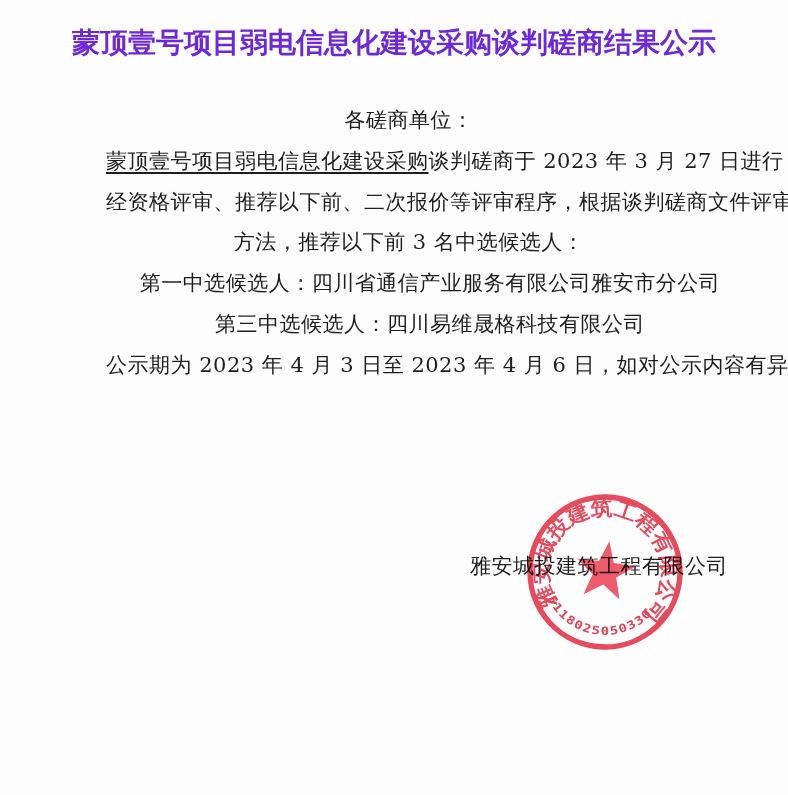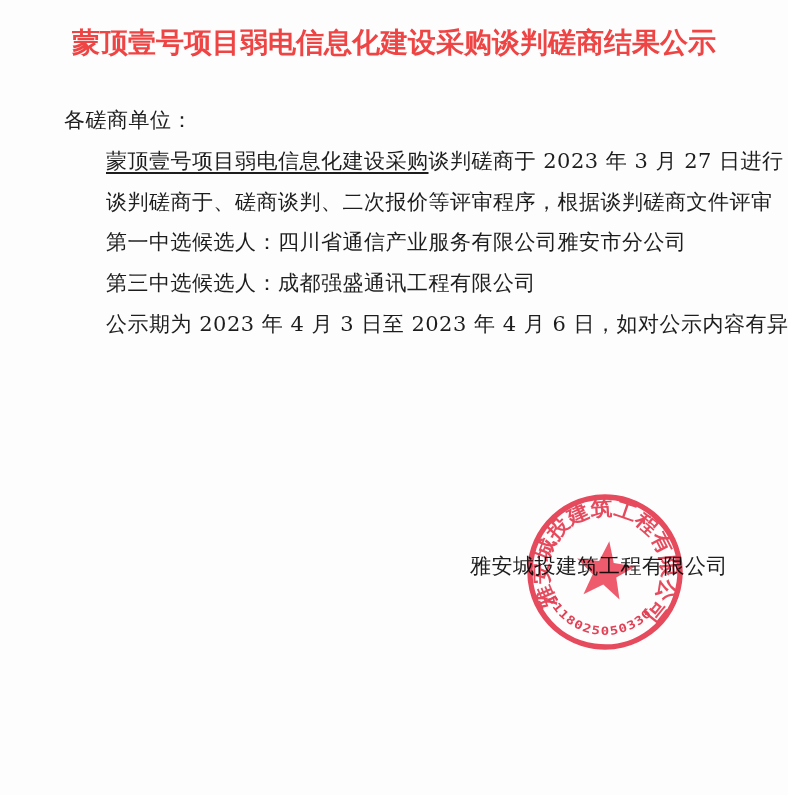--- a/index.html
+++ b/index.html
@@ -7,27 +7,27 @@
   .page {
     position:relative; width:788px; height:795px;
     background:#fdfdfd; overflow:hidden;
     font-family:"DejaVu Serif","Liberation Serif",serif;
     color:#1d1d1d;
   }
   .doc-title {
     position:absolute; top:24px; left:0; width:100%;
     margin:0; text-align:center;
     font-family:"DejaVu Sans","Liberation Sans",sans-serif;
-    font-weight:700; font-size:28px; letter-spacing:0px; color:#ef4444;
+    font-weight:700; font-size:28px; letter-spacing:0px; color:#6d28d9;
   }
   .content {
     position:absolute; top:100px; left:64px; width:690px;
     font-size:21px; line-height:40.8px; letter-spacing:0.5px;
   }
-  .line { white-space:nowrap; }
+  .line { white-space:nowrap;text-align:center; }
   .indent { padding-left:42px; }
   .uline { text-decoration:underline; text-underline-offset:4px; text-decoration-thickness:1.5px; }
   .signature {
     position:absolute; top:546px; right:60px; z-index:2;
     text-align:right; font-size:21px; line-height:41px;
     letter-spacing:0.5px; color:#1d1d1d;
   }
   .sig-date { word-spacing:6px; }
   .seal {
     position:absolute; left:520px; top:487px; width:170px; height:170px;
@@ -43,23 +43,24 @@
 </head>
 <body>
 
 <div class="page">
 
   <h1 class="doc-title">蒙顶壹号项目弱电信息化建设采购谈判磋商结果公示</h1>
 
   <div class="content">
     <div class="line">各磋商单位：</div>
     <div class="line indent"><span class="uline">蒙顶壹号项目弱电信息化建设采购</span><span>谈判磋商于 2023 年 3 月 27 日进行，</span></div>
-    <div class="line indent">谈判磋商于、磋商谈判、二次报价等评审程序，根据谈判磋商文件评审</div>
+    <div class="line indent">经资格评审、推荐以下前、二次报价等评审程序，根据谈判磋商文件评审</div>
+    <div class="line">方法，推荐以下前 3 名中选候选人：</div>
     <div class="line indent"><span>第一中选候选人：</span><span>四川省通信产业服务有限公司雅安市分公司</span></div>
-    <div class="line indent"><span>第三中选候选人：</span><span>成都强盛通讯工程有限公司</span></div>
+    <div class="line indent"><span>第三中选候选人：</span><span>四川易维晟格科技有限公司</span></div>
     <div class="line indent">公示期为 2023 年 4 月 3 日至 2023 年 4 月 6 日，如对公示内容有异议，</div>
   </div>
 
   <div class="signature">
     <div class="sig-company">雅安城投建筑工程有限公司</div>
   </div>
 
   <svg class="seal" viewBox="0 0 170 170" xmlns="http://www.w3.org/2000/svg" aria-hidden="true">
     <circle cx="85" cy="85" r="75" fill="none" stroke-width="5.5" stroke="#e63c52"></circle>
     <polygon points="85,54 92.4,74.9 114.5,75.4 96.9,88.9 103.2,110.1 85,97.5 66.8,110.1 73.1,88.9 55.5,75.4 77.6,74.9" fill="#ee4f62"></polygon>

